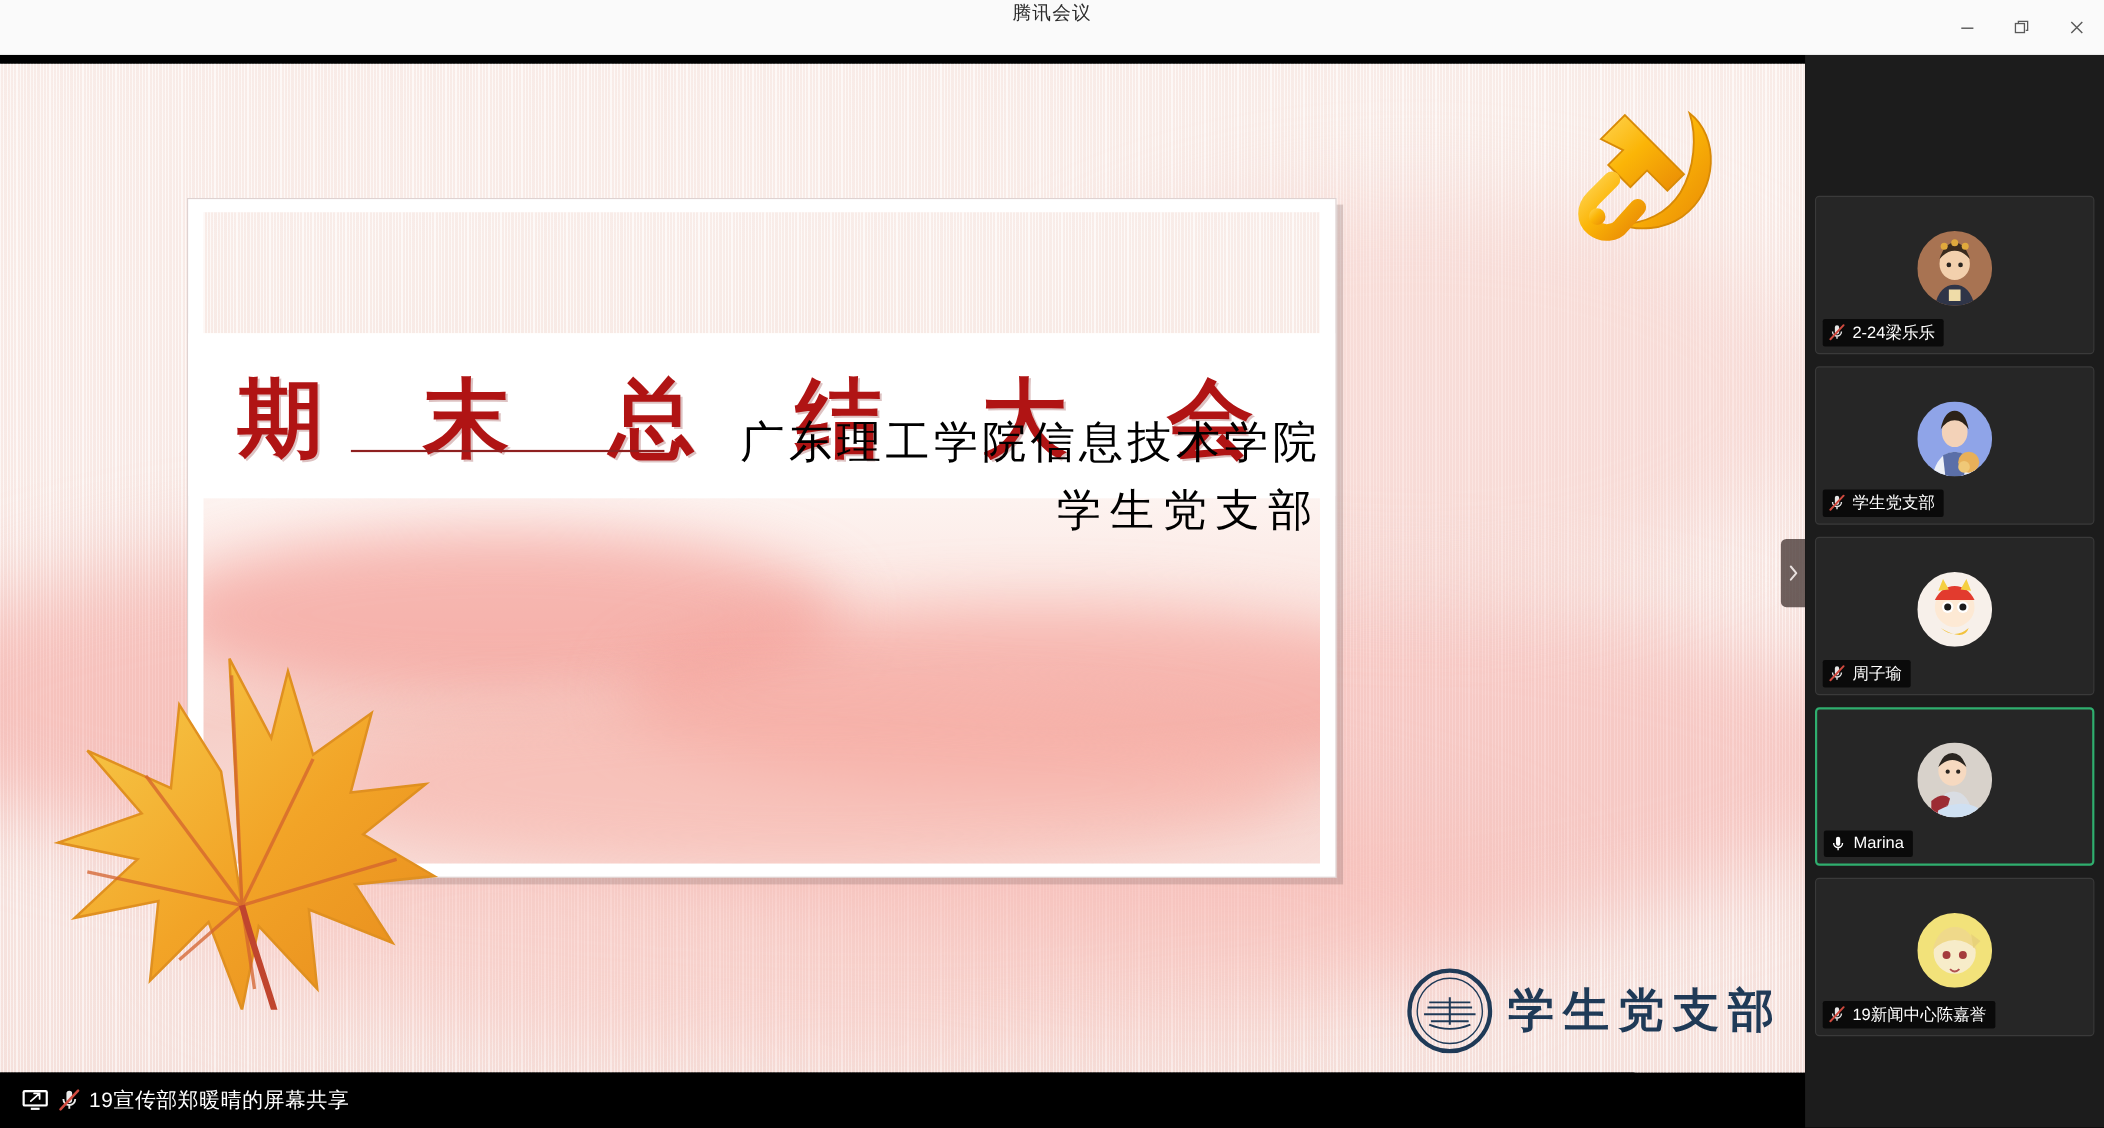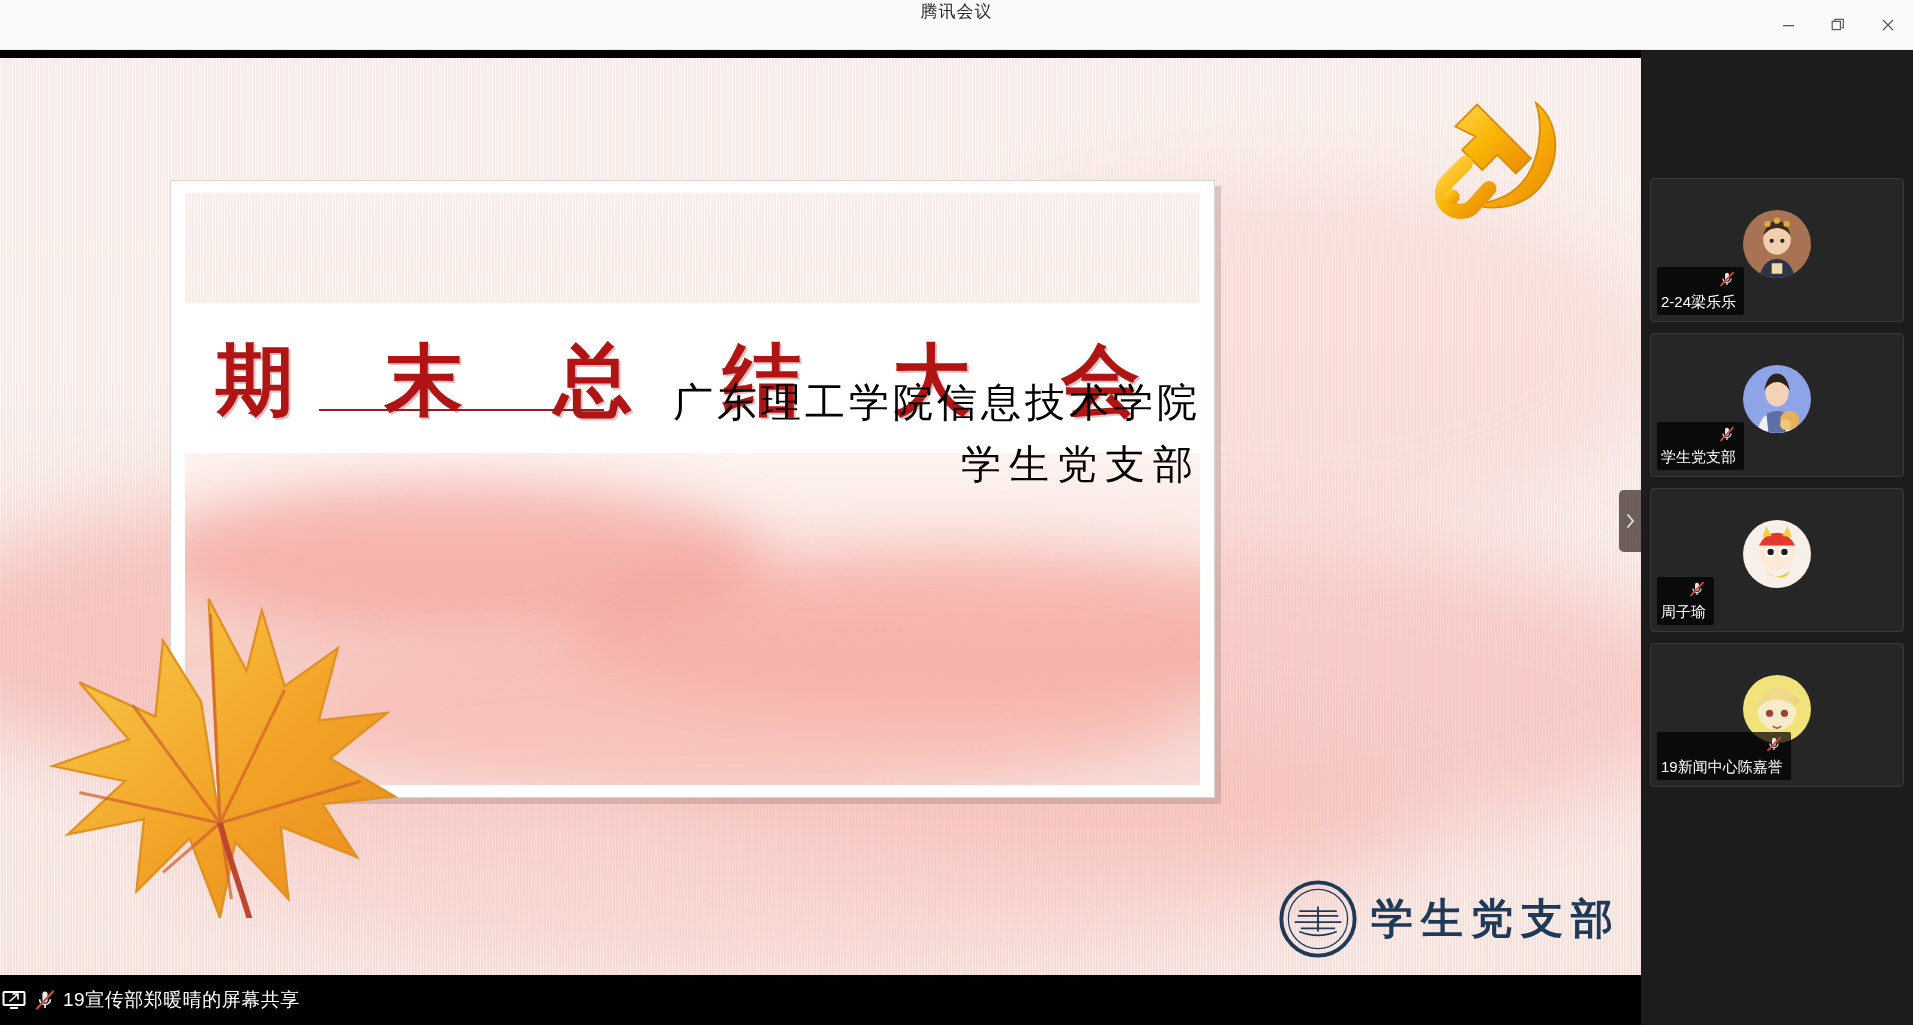--- a/index.html
+++ b/index.html
@@ -175,21 +175,21 @@
     display: flex; align-items: center; justify-content: center;
     color: #e8e0de;
   }
 
   
   #share-bar {
     position: absolute; left: 0; bottom: 0;
     width: 1486px; height: 50px;
     background: #000;
     display: flex; align-items: center; gap: 6px;
-    padding-left: 1px;
+    padding-left: 19px;
     color: #fff;
   }
   #share-bar .label { font-size: 19px; letter-spacing: .5px; }
 
   
   #filmstrip {
     position: absolute; left: 1641px; top: 0;
     width: 272px; height: 975px;
     background: #1c1c1c;
     padding: 8px 9px;
@@ -208,24 +208,23 @@
   .tile-avatar {
     position: absolute; left: 50%; top: 46%;
     transform: translate(-50%,-50%);
     width: 68px; height: 68px; border-radius: 50%;
     overflow: hidden;
   }
   .tile-name {
     position: absolute; left: 6px; bottom: 6px;
     max-width: 238px;
     background: rgba(0,0,0,0.72);
-    display: flex; align-items: flex-end; gap: 5px;
+    display: flex; align-items: flex-start; gap: 5px;
     padding: 3px 8px 3px 4px;
     border-radius: 2px;
-    flex-direction: column;
   }
   .tile-name .nm {
     color: #fff; font-size: 15px; white-space: nowrap;
   }
 
   
   #filmstrip-top-gap { height: 120px; }
 
   .mic { width: 18px; height: 18px; flex: 0 0 auto; }
 </style>
@@ -423,20 +422,40 @@
      <div class="tile-name">
        <svg class="mic" viewBox="0 0 24 24">
   <path d="M12 3.5a2.6 2.6 0 0 1 2.6 2.6v6a2.6 2.6 0 0 1-5.2 0v-6A2.6 2.6 0 0 1 12 3.5Z" fill="#e6e6e6"></path>
   <path d="M6.6 11.2a5.4 5.4 0 0 0 10.8 0" fill="none" stroke="#e6e6e6" stroke-width="1.7"></path>
   <path d="M12 16.8v3.2" stroke="#e6e6e6" stroke-width="1.7"></path>
   <path d="M4 20.5 L20 3.5" stroke="#d04a3f" stroke-width="2.4" stroke-linecap="round"></path>
             </svg>
        <span class="nm">周子瑜</span>
      </div>
         </div>
+        <div class="tile active">
+          <div class="tile-avatar"><svg viewBox="0 0 64 64" width="68" height="68">
+            <rect width="64" height="64" fill="#d8d2cb"></rect>
+              <ellipse cx="30" cy="24" rx="12" ry="13" fill="#f6d9c0"></ellipse>
+      <path d="M18 21 q4-12 12-12 t12 12 q-6-6-12-6 t-12 6z" fill="#2a2520"></path>
+      <circle cx="26" cy="25" r="1.8" fill="#2a2520"></circle>
+              <circle cx="35" cy="25" r="1.8" fill="#2a2520"></circle>
+      <path d="M14 64 q4-22 17-22 q13 0 17 22z" fill="#d9dde3"></path>
+      <path d="M12 50 q10-8 16-2 l-4 14 h-12z" fill="#9c2b33"></path>
+      <path d="M18 58 q18-10 34-2 l-2 10 h-34z" fill="#cfe0f2"></path>
+            </svg></div>
+     <div class="tile-name">
+       <svg class="mic" viewBox="0 0 24 24">
+  <path d="M12 3.5a2.6 2.6 0 0 1 2.6 2.6v6a2.6 2.6 0 0 1-5.2 0v-6A2.6 2.6 0 0 1 12 3.5Z" fill="#fff"></path>
+  <path d="M6.6 11.2a5.4 5.4 0 0 0 10.8 0" fill="none" stroke="#fff" stroke-width="1.7"></path>
+  <path d="M12 16.8v3.2" stroke="#fff" stroke-width="1.7"></path>
+            </svg>
+       <span class="nm">Marina</span>
+     </div>
+        </div>
         <div class="tile">
           <div class="tile-avatar"><svg viewBox="0 0 64 64" width="68" height="68">
             <rect width="64" height="64" fill="#f2e27a"></rect>
               <circle cx="32" cy="34" r="18" fill="#f7ecc9"></circle>
       <path d="M13 32 q5-20 19-20 t19 20 q-8-9-19-9 t-19 9z" fill="#efd98a"></path>
       <circle cx="25" cy="36" r="3.4" fill="#a53c3c"></circle>
               <circle cx="39" cy="36" r="3.4" fill="#a53c3c"></circle>
       <path d="M46 18 l8 6 -6 6z" fill="#e8d27a"></path>
       <path d="M28 48 q4 4 8 0" stroke="#b05050" stroke-width="1.6" fill="none"></path>
             </svg></div>

